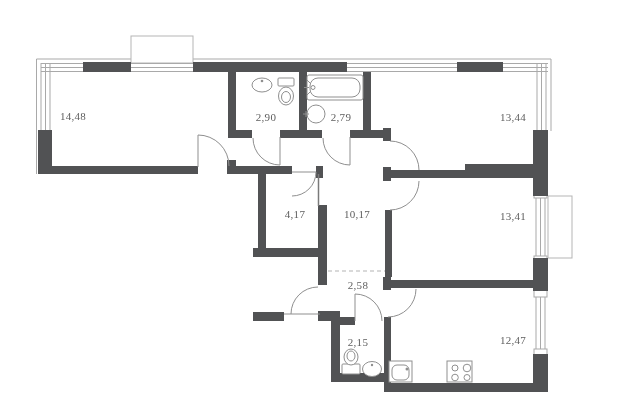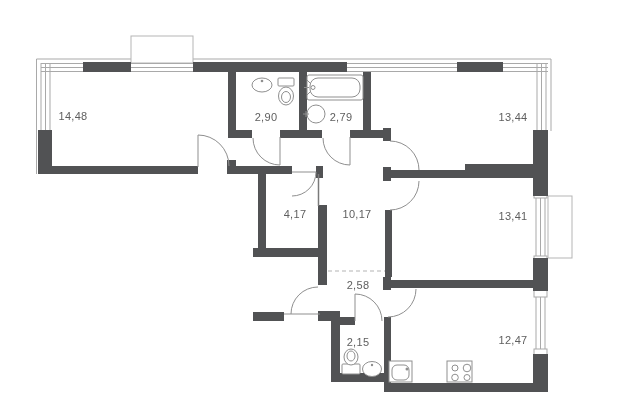--- a/index.html
+++ b/index.html
@@ -1,17 +1,17 @@
 <!DOCTYPE html>
 <html style="--wall: #515254; --line: #a9a9a9; --door: #8f8f8f; --fixture: #8f8f8f; --label: #5e5e5e; --balcony: #b5b5b5; --dashed: #b3b3b3; --background: #ffffff;"><head>
 <meta charset="utf-8">
 <style>
   html,body{margin:0;padding:0;background:#fff;}
   .stage{position:relative;width:620px;height:408px;background:var(--background,#fff);overflow:hidden;
-         font-family:Liberation Sans, sans-serif;}
+         font-family:Liberation Serif, serif;}
   svg{display:block}
   .wall{fill:var(--wall,#515254);stroke:none;}
   .win{stroke:var(--line,#a9a9a9);stroke-width:1;fill:none;}
   .outer{stroke:var(--line,#a9a9a9);stroke-width:1;fill:none;}
   .balc{fill:#fff;stroke:var(--balcony,#b5b5b5);stroke-width:1;}
   .wincap{fill:#fff;stroke:var(--line,#a9a9a9);stroke-width:1;}
   .door{stroke:var(--door,#8f8f8f);stroke-width:1;fill:none;}
   .fx{stroke:var(--fixture,#8f8f8f);stroke-width:1;fill:#fff;}
   .fxf{fill:var(--fixture,#8f8f8f);stroke:none;}
   .dash{stroke:var(--dashed,#b3b3b3);stroke-width:1;stroke-dasharray:4 3;fill:none;}

